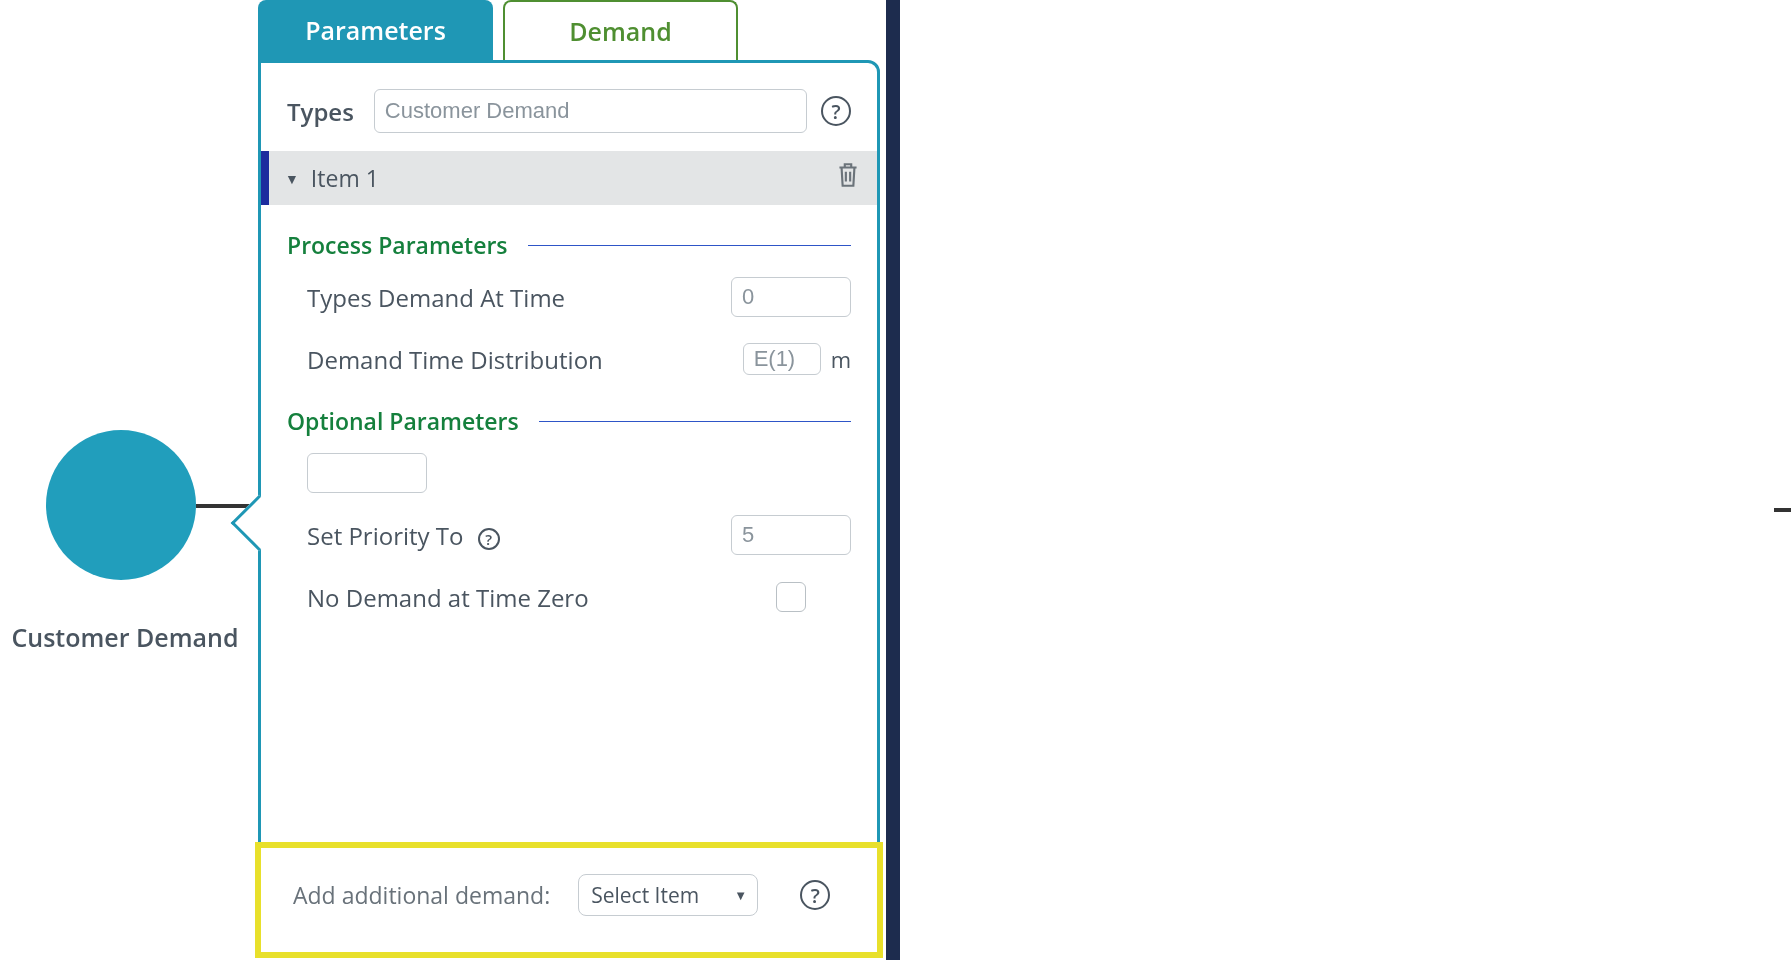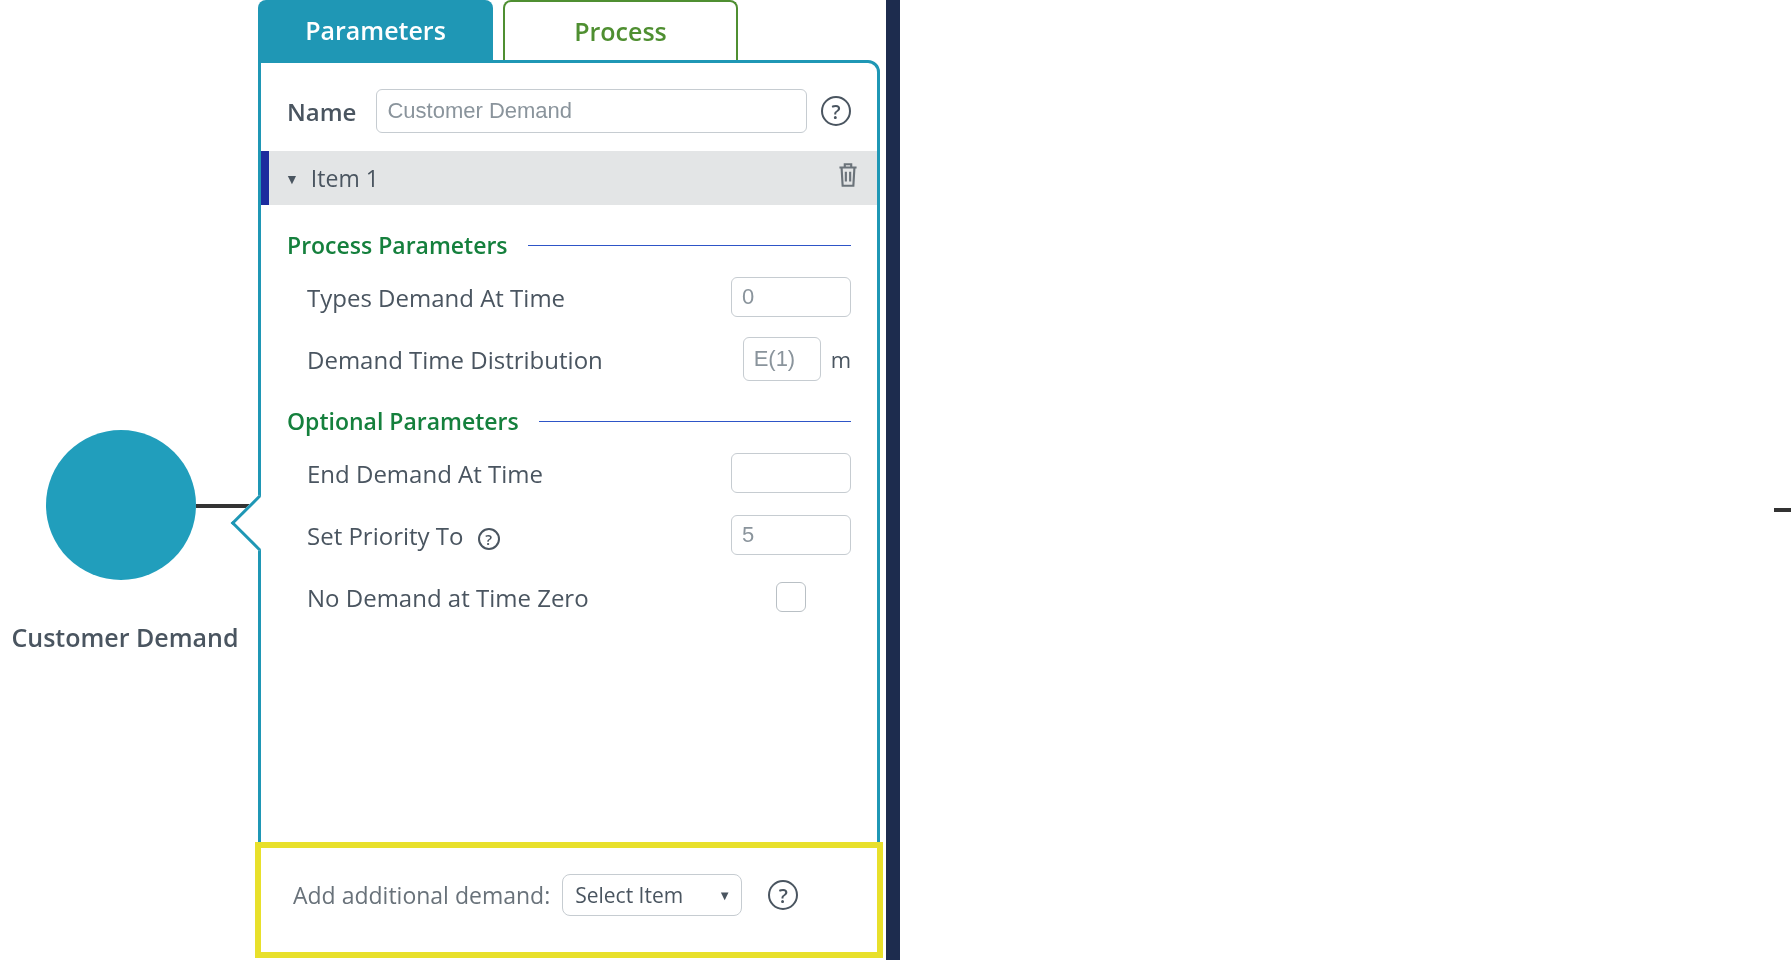--- a/index.html
+++ b/index.html
@@ -136,21 +136,21 @@
   .text-input, .num-input, .tiny-input {
     border: 1px solid #c6ccd1;
     border-radius: 6px;
     padding: 6px 10px;
     font-size: 22px;
     color: #8a949c;
     background: #fff;
   }
   .text-input { flex: 1; height: 44px; }
   .num-input { width: 120px; height: 40px; }
-  .tiny-input { width: 78px; height: 44px; margin-left: 24px; }
+  .tiny-input { width: 78px; height: 32px; margin-left: 24px; }
   .unit { margin-left: 10px; font-size: 22px; color: #4a5560; }
 
   .help-icon {
     width: 30px; height: 30px;
     border: 2.5px solid #4a5560;
     border-radius: 50%;
     display: inline-flex;
     align-items: center; justify-content: center;
     font-size: 20px; font-weight: 600;
     color: #4a5560;
@@ -207,21 +207,21 @@
     position: absolute;
     left: -6px; right: -6px;
     bottom: -6px;
     border: 6px solid #e8e02b;
     padding: 26px 32px 18px 32px;
     background: #fff;
   }
   .bottom-row {
     display: flex;
     align-items: center;
-    gap: 12px;
+    gap: 28px;
     margin-bottom: 18px;
   }
   .bottom-label { font-size: 23px; color: #69727a; }
   .select-box {
     border: 1px solid #c6ccd1;
     border-radius: 8px;
     padding: 6px 34px 6px 12px;
     font-size: 21px;
     color: #4a5560;
     min-width: 180px;
@@ -247,29 +247,29 @@
 
 <div class="divider-vertical"></div>
 
 <div class="half left">
   <div class="node-circle"></div>
   <div class="node-line-left"></div>
   <div class="block-caption caption-left">Customer Demand</div>
 
   <div class="tabs left">
     <div class="tab active">Parameters</div>
-    <div class="tab inactive">Process</div>
+    <div class="tab inactive">Demand</div>
   </div>
 
   <div class="panel left">
     <div class="panel-pointer"></div>
     <div class="panel-inner">
 
       <div class="row">
-        <span class="label name">Name</span>
+        <span class="label name">Types</span>
         <input class="text-input" value="Customer Demand" style="">
         <span class="help-icon">?</span>
       </div>
 
       <div class="item-header">
         <span class="caret">▼</span>
         <span>Item 1</span>
         <span class="trash">
           <svg class="trash-svg" viewBox="0 0 24 28">
               <path d="M4 7h16M9 7V4h6v3M6 7l1 17h10l1-17M10 11v9M14 11v9"></path>
@@ -296,21 +296,20 @@
         </div>
       </div>
 
       <div class="section-title-row">
         <span class="section-title">Optional Parameters</span>
         <div class="section-line"></div>
       </div>
 
       <div class="indent">
         <div class="row">
-          <span class="label">End Demand At Time</span>
           <input class="num-input" value="" style="">
         </div>
         <div class="row">
           <span class="label">
             <span>Set Priority To</span>
             <span class="help-icon small">?</span>
           </span>
           <input class="num-input" value="5" style="">
         </div>
         <div class="row">

